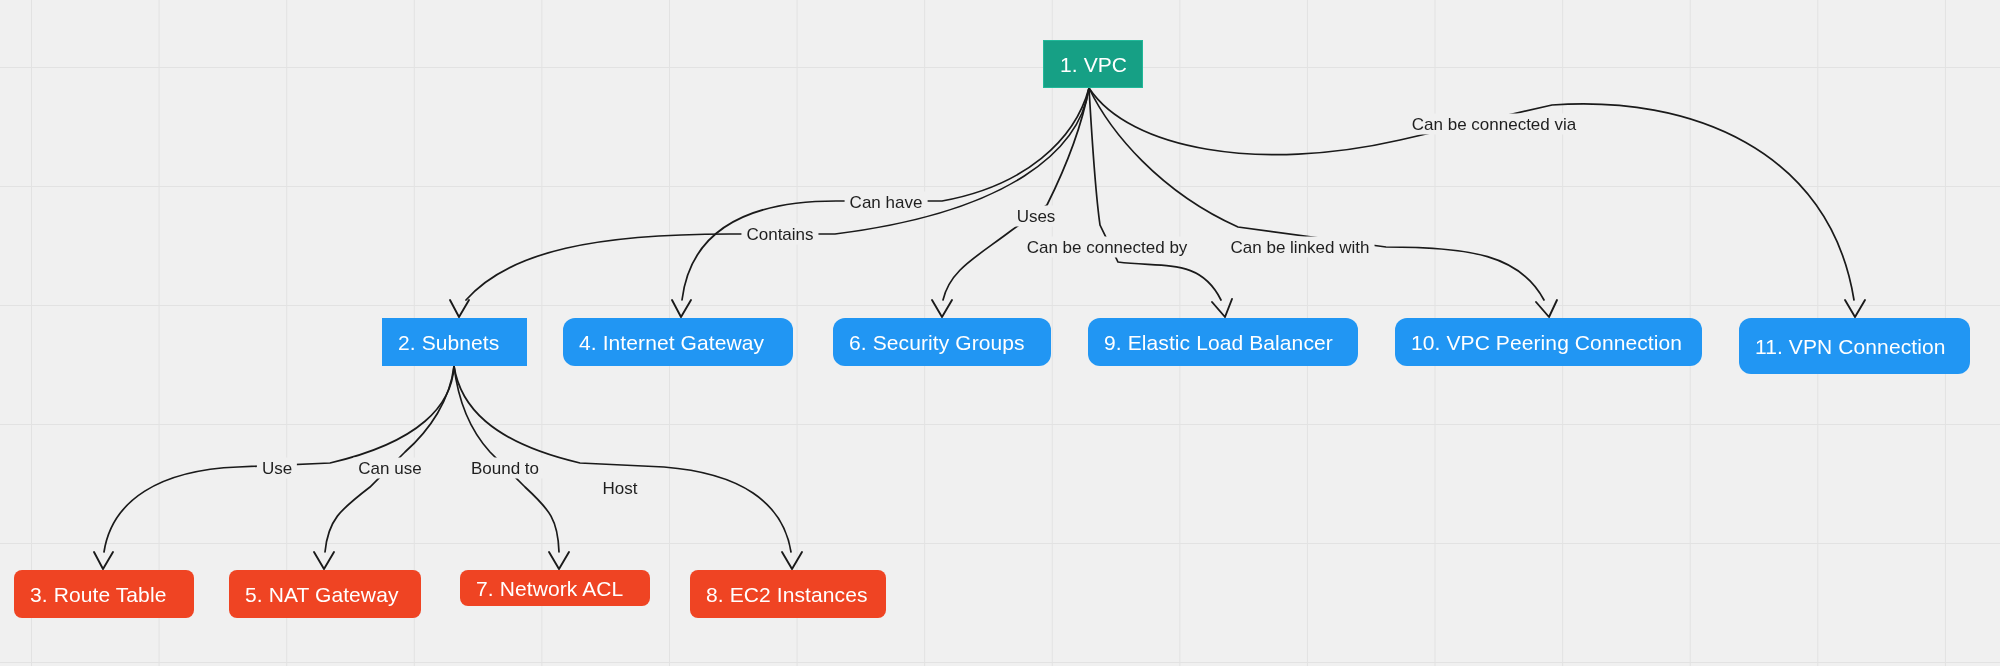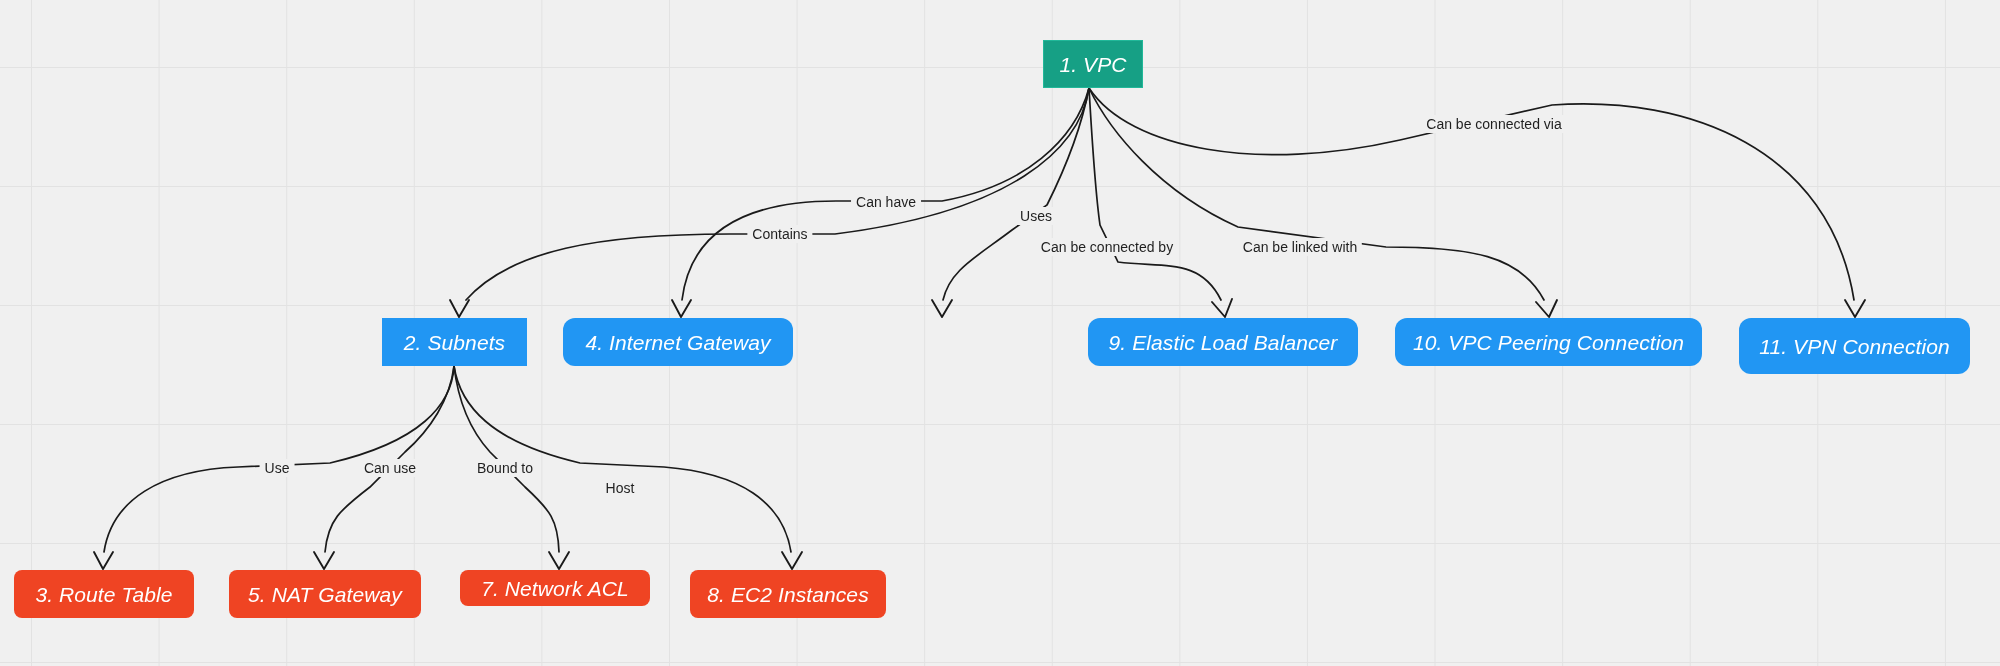--- a/index.html
+++ b/index.html
@@ -19,40 +19,39 @@
     background-size:127.6px 119px;
     background-position:31px 67px;
   }
   #edges{position:absolute;left:0;top:0;width:2000px;height:666px;overflow:visible;}
   #edges path{fill:none;stroke:#1a1a1a;stroke-width:1.7px;stroke-linecap:round;}
   #edges path.head{stroke-width:1.9px;}
 
   .node{
     position:absolute;
     box-sizing:border-box;
-    display:flex;align-items:center;justify-content:center;
+    display:flex;align-items:center;justify-content:flex-start;
     color:#ffffff;
     font-size:21px;
     line-height:1;
     white-space:nowrap;
     letter-spacing:.1px;
     padding:0 16px;
-    font-style:italic;
   }
   .node.teal{background:#16a085;border:1px solid #21b899;border-radius:0;}
   .node.blue{background:#2196f3;border-radius:12px;}
   .node.blue.sharp{border-radius:0;}
   .node.red{background:#ef4423;border-radius:8px;}
 
   .elabel{
     position:absolute;
     transform:translate(-50%,-50%);
     background:#f0f0f0;
     color:#1f1f1f;
-    font-size:14px;
+    font-size:17px;
     line-height:1;
     white-space:nowrap;
     padding:2px 5px;
   }
 </style>
 </head>
 <body>
 
 <div id="canvas">
 
@@ -114,20 +113,23 @@
   </div>
 
   <div class="node blue sharp" style="left:382px;top:318px;width:145px;height:48px;">
     <span>2. Subnets</span>
   </div>
 
   <div class="node blue" style="left:563px;top:318px;width:230px;height:48px;">
     <span>4. Internet Gateway</span>
   </div>
 
+  <div class="node blue" style="left:833px;top:318px;width:218px;height:48px;">
+    <span>6. Security Groups</span>
+  </div>
 
   <div class="node blue" style="left:1088px;top:318px;width:270px;height:48px;">
     <span>9. Elastic Load Balancer</span>
   </div>
 
   <div class="node blue" style="left:1395px;top:318px;width:307px;height:48px;">
     <span>10. VPC Peering Connection</span>
   </div>
 
   <div class="node blue" style="left:1739px;top:318px;width:231px;height:56px;">

